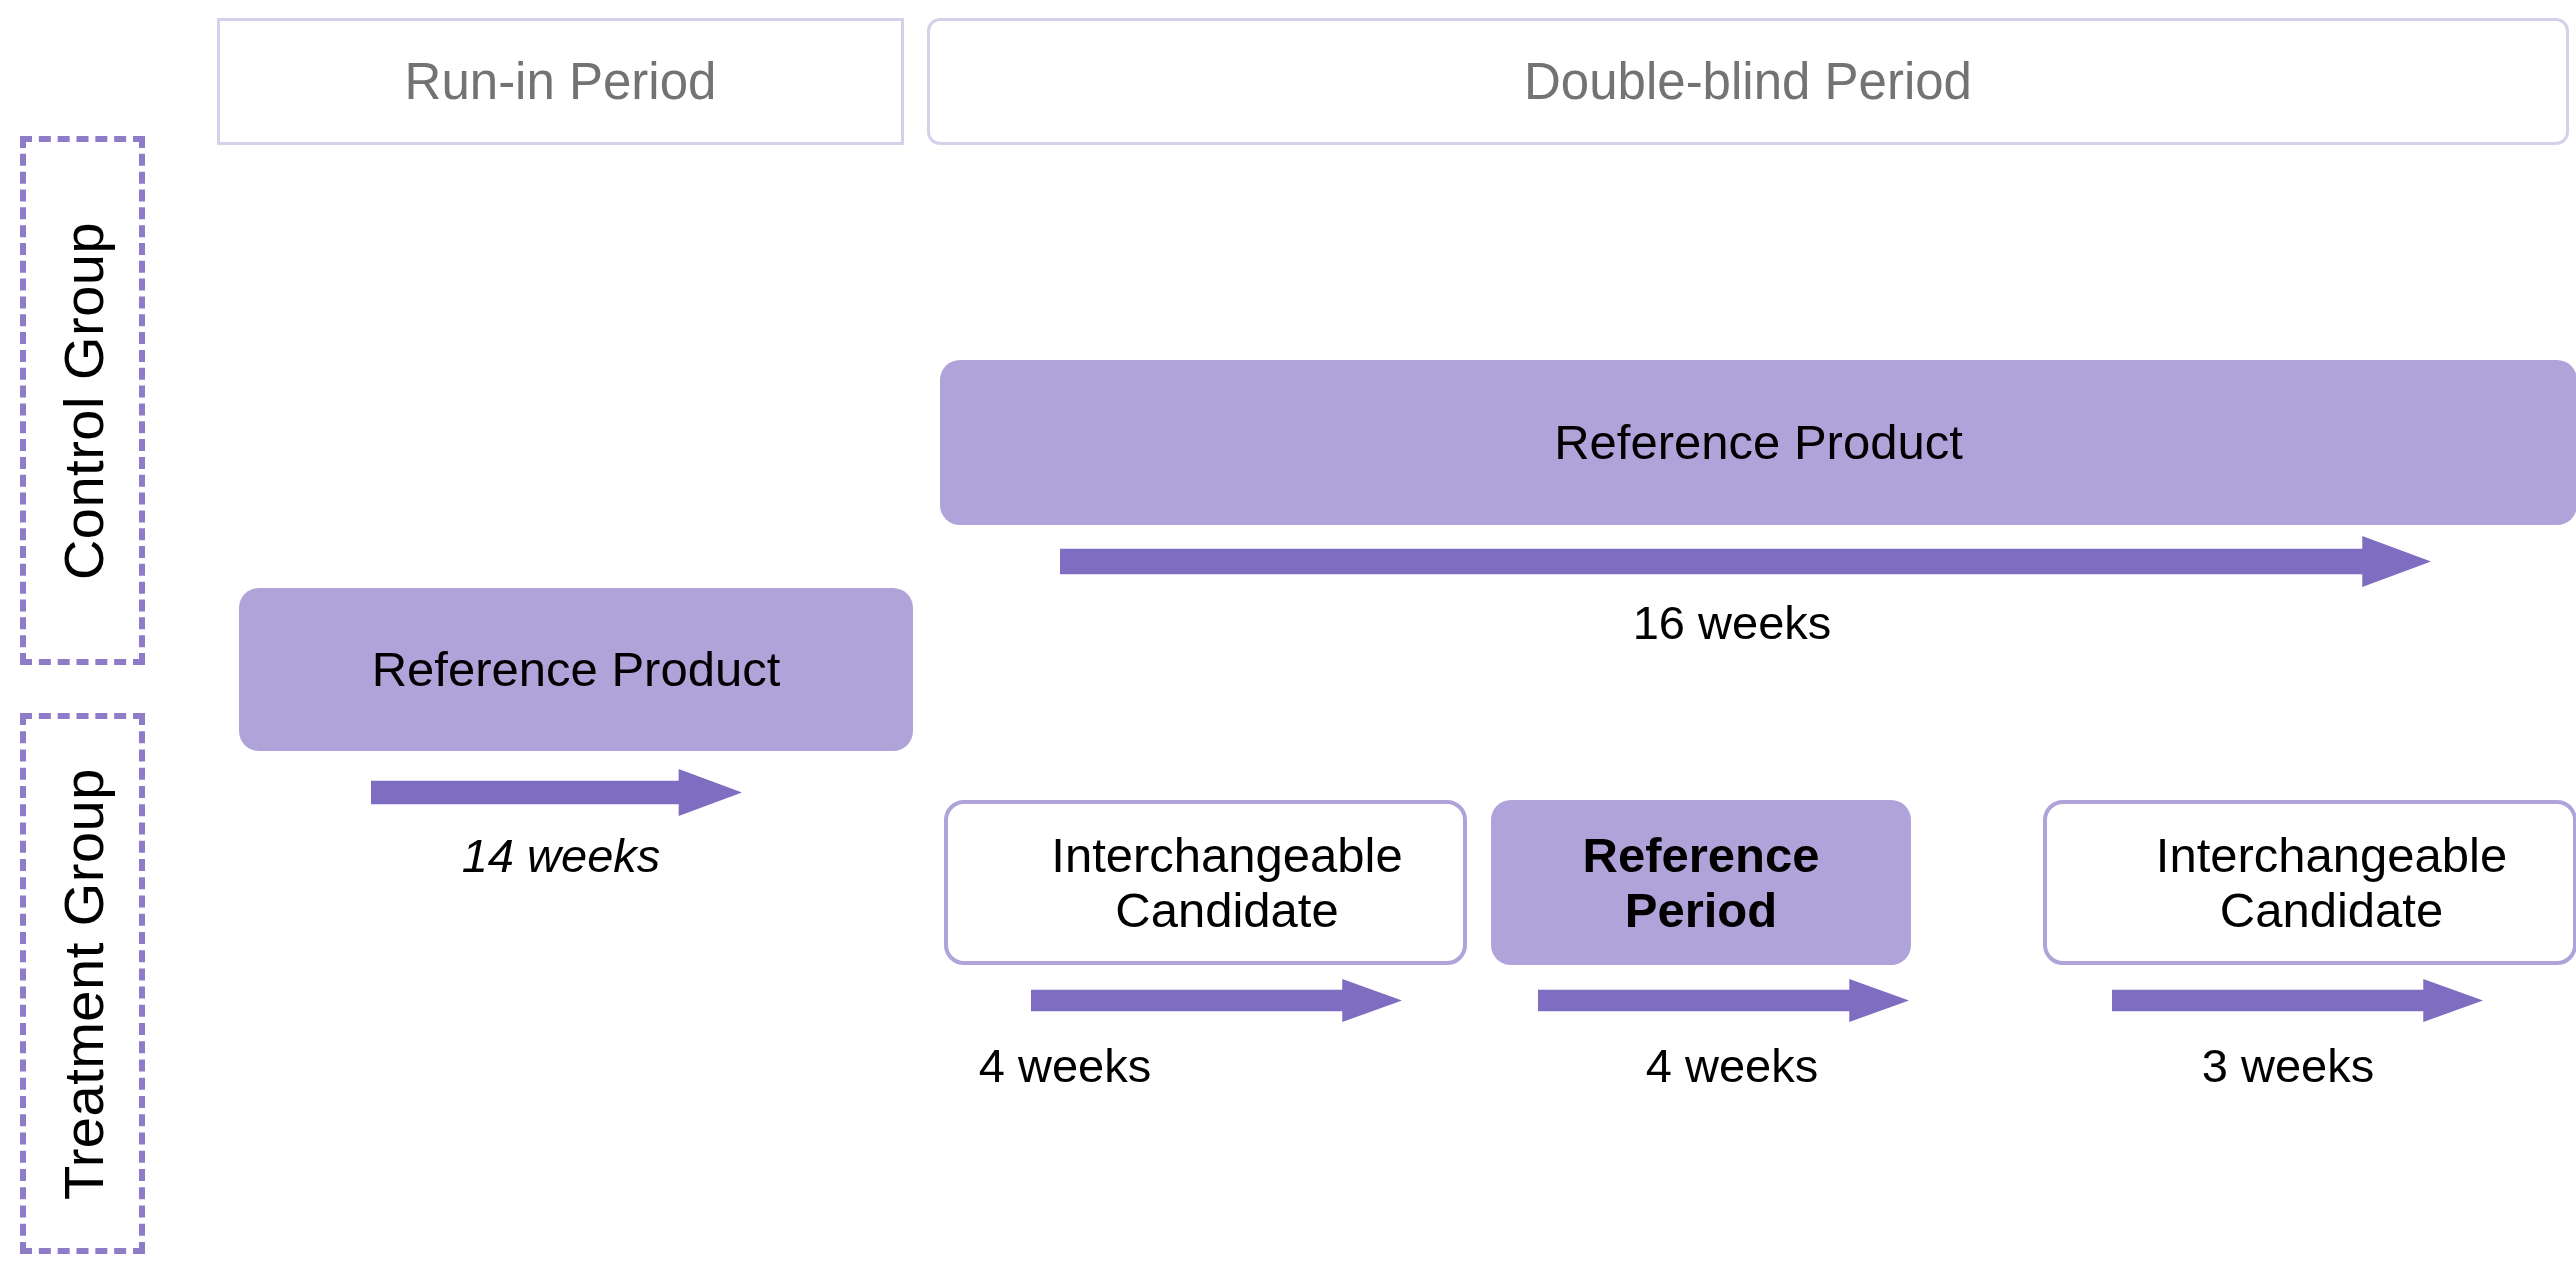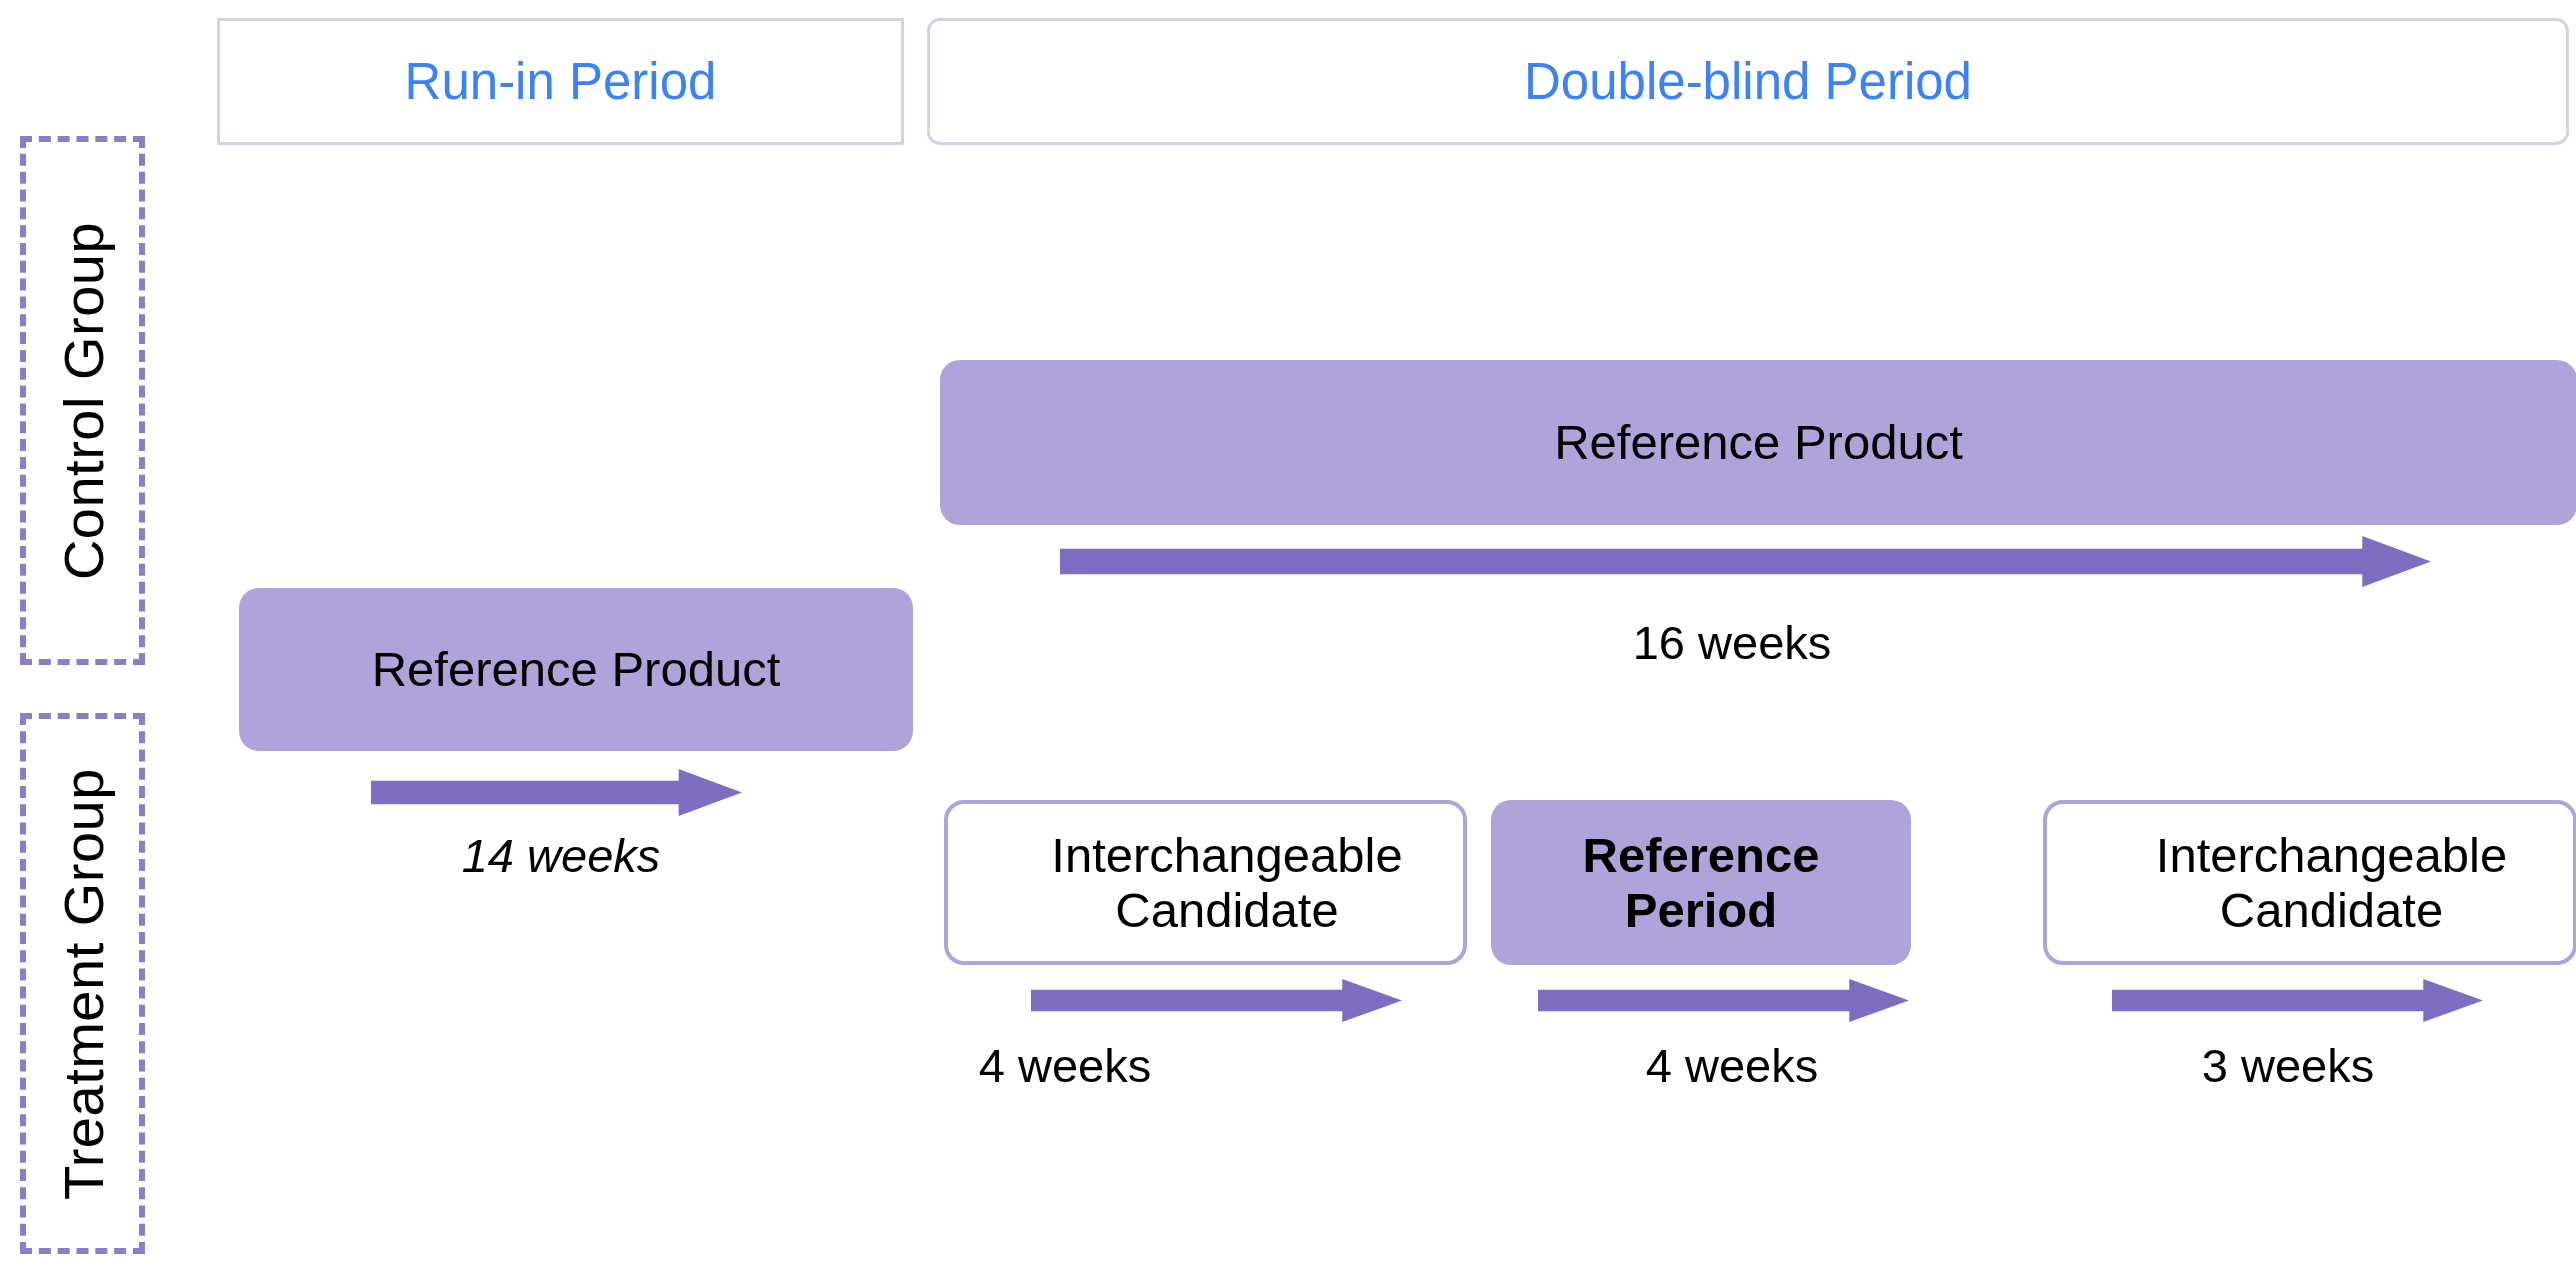--- a/index.html
+++ b/index.html
@@ -41,21 +41,21 @@
     position: absolute;
     border: 3.6px solid #D6D0EA;
     box-sizing: border-box;
     background: #ffffff;
     display: flex;
     align-items: center;
     justify-content: center;
   }
   .period-header .period-title {
     font-size: 51px;
-    color: #3b82f6;
+    color: #737373;
     white-space: nowrap;
   }
 
   
   .block {
     position: absolute;
     box-sizing: border-box;
     display: flex;
     align-items: center;
     justify-content: center;
@@ -119,21 +119,21 @@
   <div class="block filled" style="left:932px; top:360px; width:1637px; height:165px;">
     <span class="block-label">Reference Product</span>
   </div>
 
   <div class="arrow" style="left:1060px; top:536px; width:1371px; height:51px;">
     <svg viewBox="0 0 1516 56" preserveAspectRatio="none">
       <path d="M0,14 L1440,14 L1440,0 L1516,28 L1440,56 L1440,42 L0,42 Z" fill="#7E6DC0"></path>
     </svg>
   </div>
 
-  <div class="duration-label" style="left:1732px; top:595px;margin-top:20px;">
+  <div class="duration-label" style="left:1732px; top:595px;">
     <span>16 weeks</span>
   </div>
 
   <div class="block filled" style="left:231px; top:588px; width:674px; height:163px;">
     <span class="block-label">Reference Product</span>
   </div>
 
   <div class="arrow" style="left:371px; top:769px; width:371px; height:47px;">
     <svg viewBox="0 0 410 52" preserveAspectRatio="none">
       <path d="M0,13 L340,13 L340,0 L410,26 L340,52 L340,39 L0,39 Z" fill="#7E6DC0"></path>

